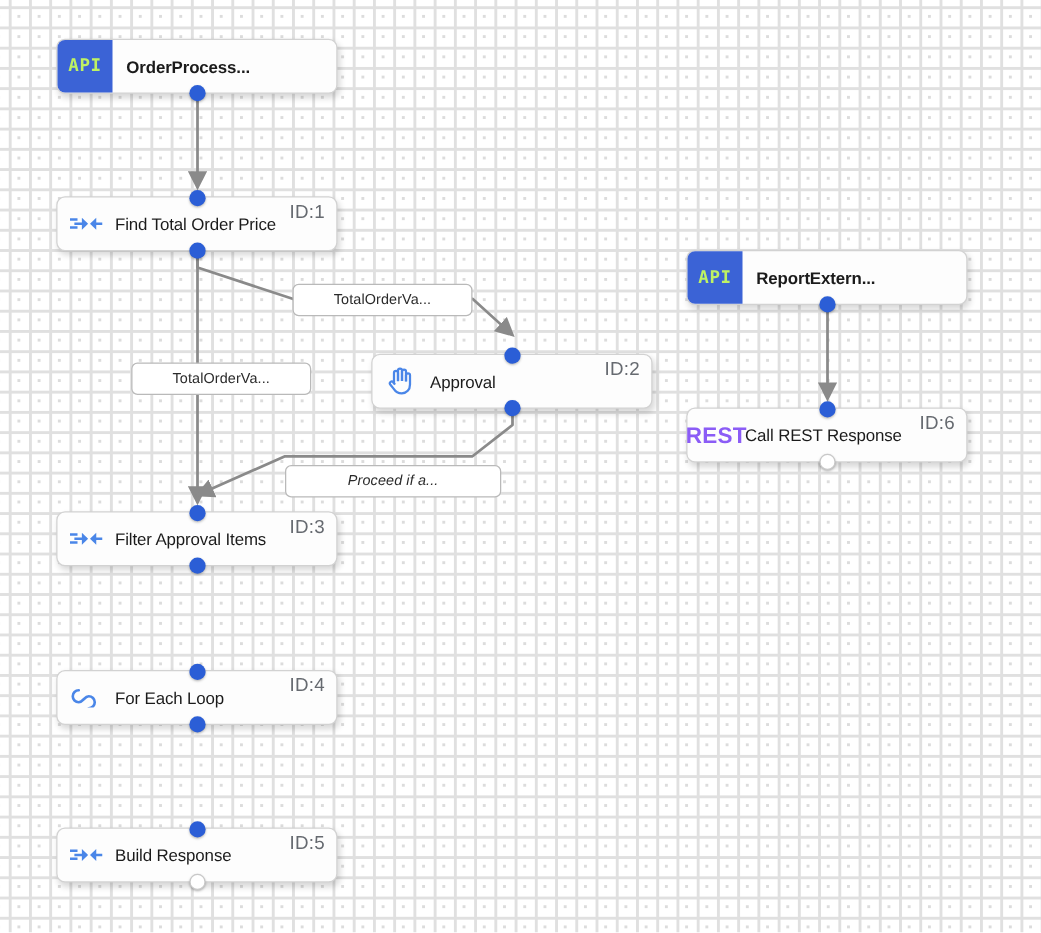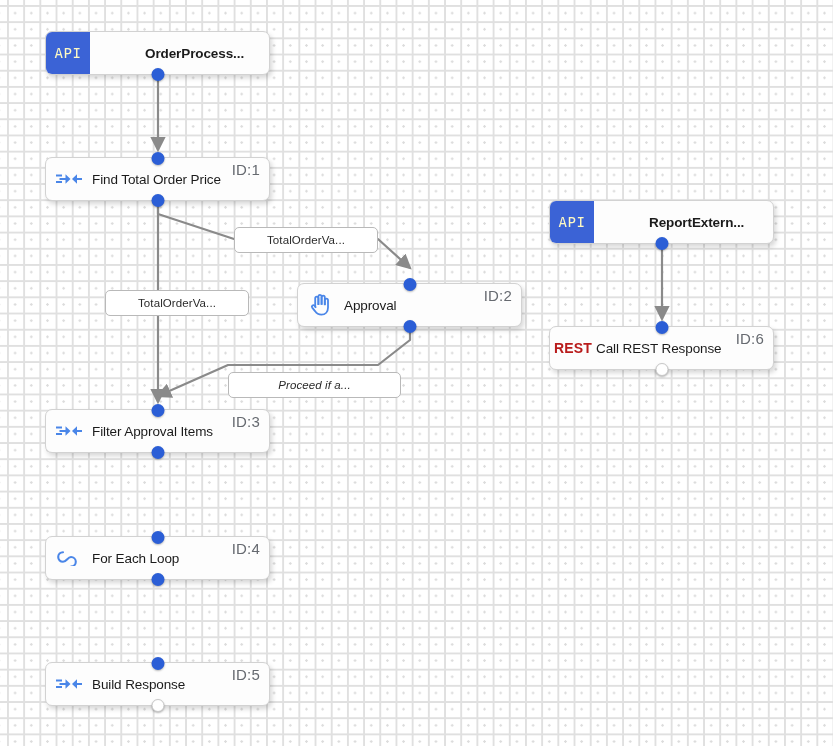--- a/index.html
+++ b/index.html
@@ -50,46 +50,46 @@
   .node.start {
     height: 44px;
     padding-left: 0;
   }
   .badge {
     width: 44px; height: 100%;
     background: #3b63d6;
     border-radius: 6px 0 0 6px;
     display: flex; align-items: center; justify-content: center;
     flex: 0 0 44px;
-    color: #fef9c3;
+    color: #bef264;
     font-family: "DejaVu Sans Mono", monospace;
     font-size: 14px;
-    font-weight: 400;
+    font-weight: 700;
     letter-spacing: 0.5px;
   }
   .icon-slot {
     width: 46px; height: 100%;
     display: flex; align-items: center; justify-content: center;
     flex: 0 0 46px;
   }
   .rest-label {
-    color: #b91c1c;
+    color: #8b5cf6;
     font-family: "Liberation Sans", sans-serif;
     font-weight: 700;
-    font-size: 14px;
+    font-size: 18px;
     letter-spacing: 0.2px;
   }
   .node-title {
     font-size: 13.5px;
     font-weight: 400;
     color: #1b1b1b;
     white-space: nowrap;
     letter-spacing: -0.1px;
   }
-  .node.start .node-title { padding-left: 11px; font-weight: 600; margin-left: 44px; }
+  .node.start .node-title { padding-left: 11px; font-weight: 600; }
   .node-id {
     position: absolute;
     top: 3px; right: 9px;
     font-size: 15px;
     color: #666a70;
     font-family: "Liberation Sans", sans-serif;
     letter-spacing: 0.2px;
   }
   .port {
     position: absolute;

